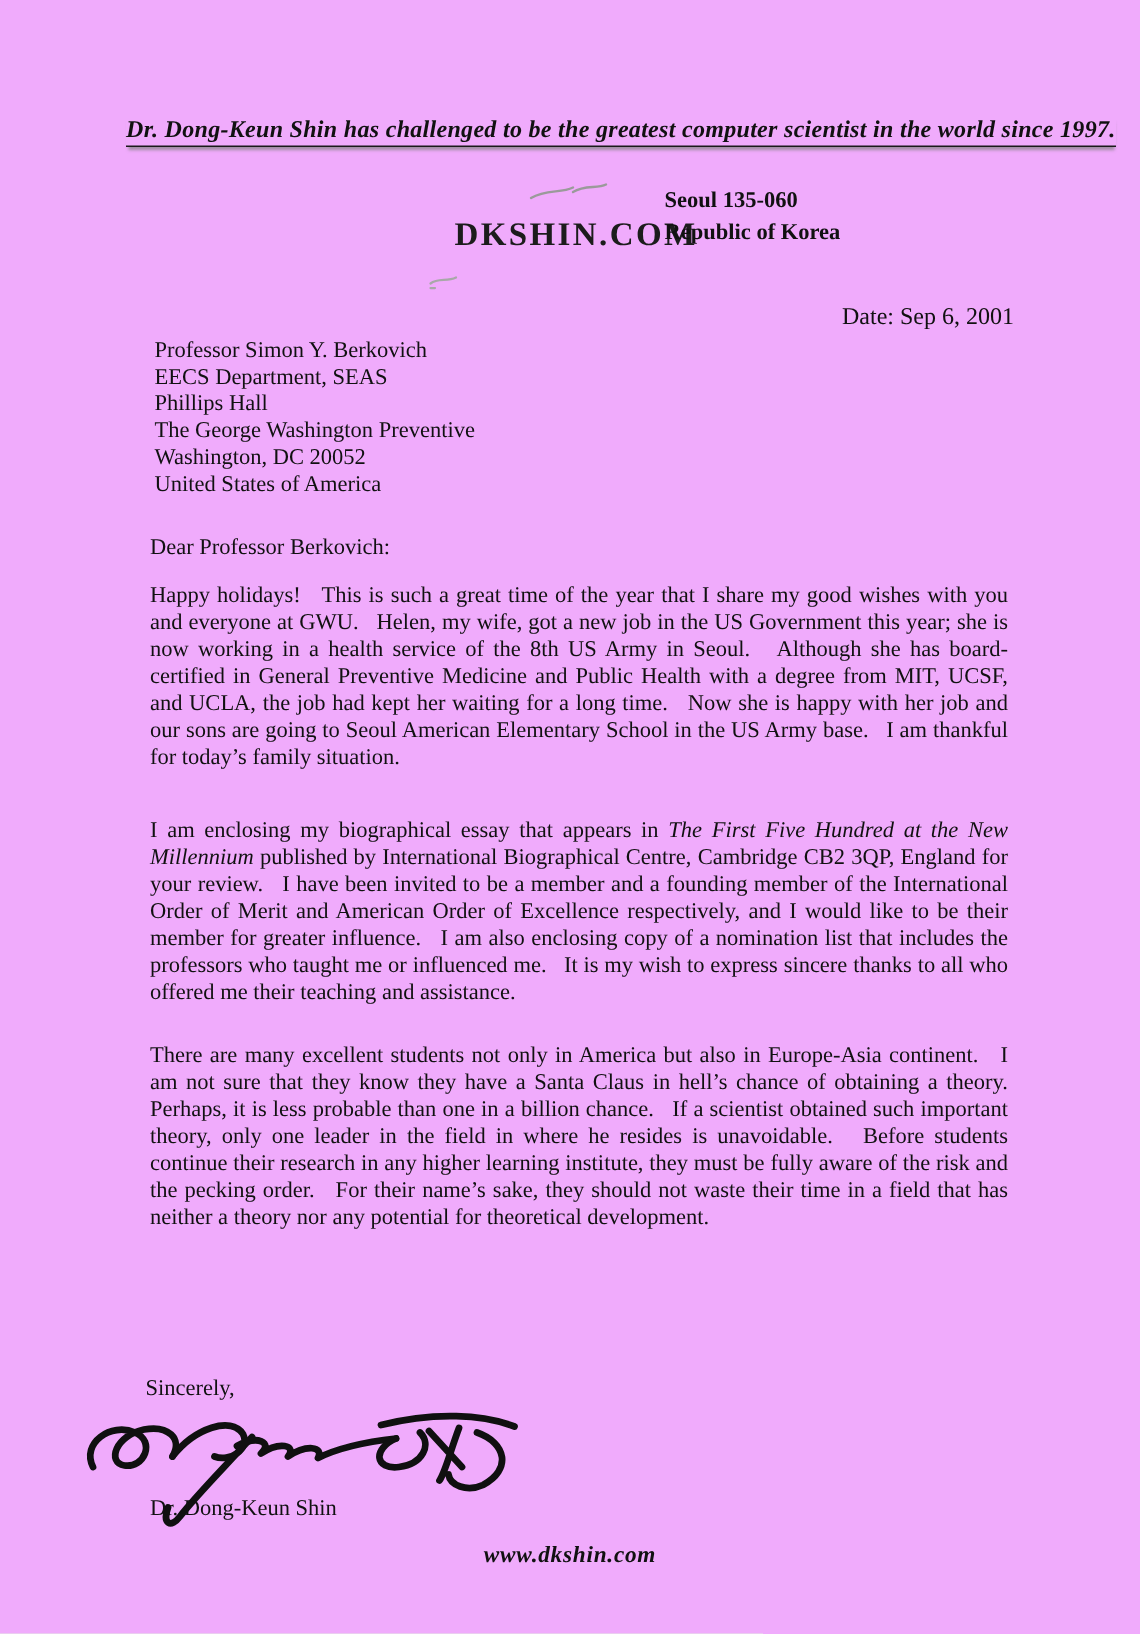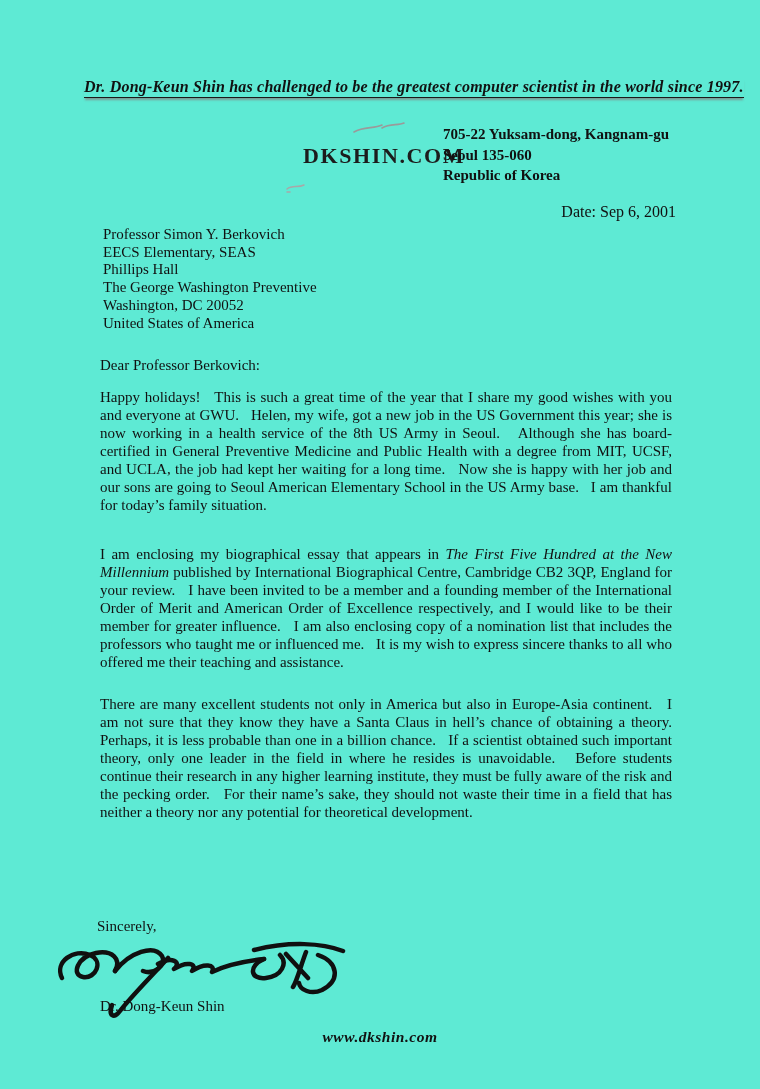--- a/index.html
+++ b/index.html
@@ -1,20 +1,20 @@
 <!DOCTYPE html>
 <html><head>
 <meta charset="utf-8">
 <style>
   html,body{margin:0;padding:0;background:#e8e8e8;}
   .page{
     position:relative;
     width:760px;height:1089px;
     margin:0 auto;
-    background:#5eead4;
+    background:#f0abfc;
     font-family:"Liberation Serif","DejaVu Serif",serif;
     color:#111;
     overflow:hidden;
   }
   .tagline{
     position:absolute;left:84px;top:78px;
     font-size:16px;font-style:italic;font-weight:bold;
     letter-spacing:0.2px;
     border-bottom:1.7px solid #1a1a1a;
     box-shadow:0 3px 2px -1px rgba(130,130,130,.75);
@@ -79,30 +79,29 @@
     <path d="M2,12 C12,6 22,9 30,5 M30,8 C38,3 46,6 52,3" stroke="#9a9a9a" stroke-width="1.6" fill="none" stroke-linecap="round"></path>
   </svg>
 
   <div class="logo">DKSHIN.COM</div>
 
   <svg class="flourish" style="left:285px;top:180px" width="34" height="14" viewBox="0 0 34 14">
     <path d="M2,9 C7,5 13,8 19,5 M2,12 L5,12" stroke="#a8a8a8" stroke-width="1.5" fill="none" stroke-linecap="round"></path>
   </svg>
 
   <div class="address">
-    <div>705-22 Yuksam-dong, Kangnam-gu</div>
     <div>Seoul 135-060</div>
     <div>Republic of Korea</div>
   </div>
 
   <div class="date">Date: Sep 6, 2001</div>
 
   <div class="recipient">
     <div>Professor Simon Y. Berkovich</div>
-    <div>EECS Elementary, SEAS</div>
+    <div>EECS Department, SEAS</div>
     <div>Phillips Hall</div>
     <div>The George Washington Preventive</div>
     <div>Washington, DC 20052</div>
     <div>United States of America</div>
   </div>
 
   <div class="salutation">Dear Professor Berkovich:</div>
 
   <p class="para" style="top:388px">Happy holidays!   This is such a great time of the year that I share my good wishes with you and everyone at GWU.   Helen, my wife, got a new job in the US Government this year; she is now working in a health service of the 8th US Army in Seoul.   Although she has board-certified in General Preventive Medicine and Public Health with a degree from MIT, UCSF, and UCLA, the job had kept her waiting for a long time.   Now she is happy with her job and our sons are going to Seoul American Elementary School in the US Army base.   I am thankful for today’s family situation.</p>
 

